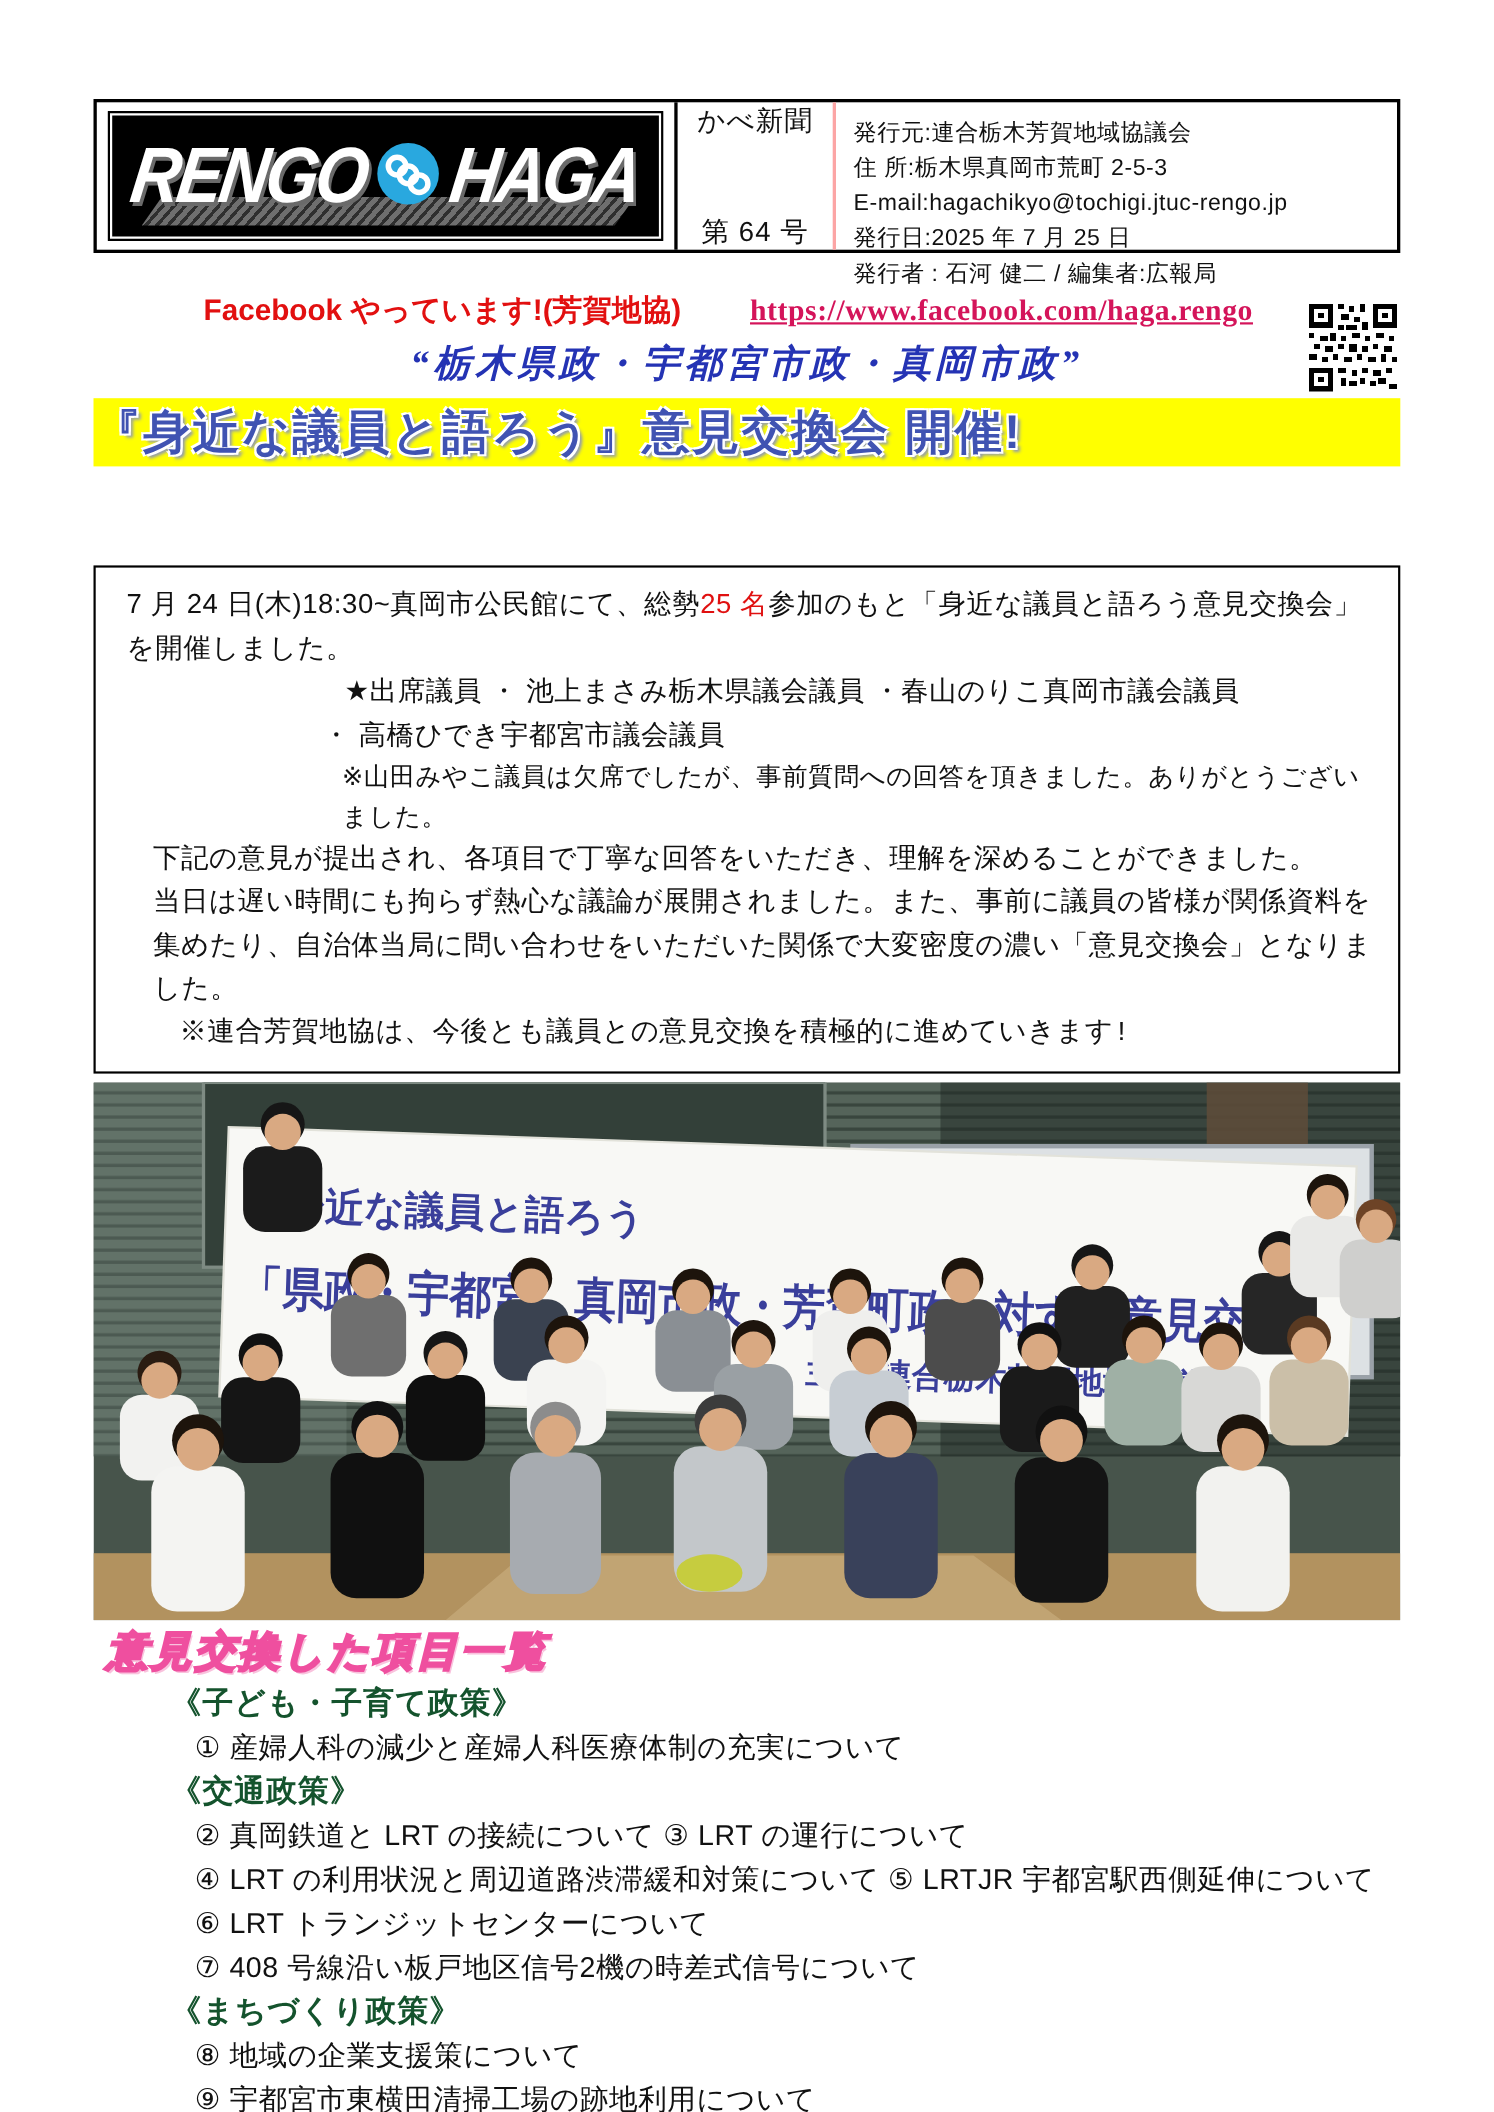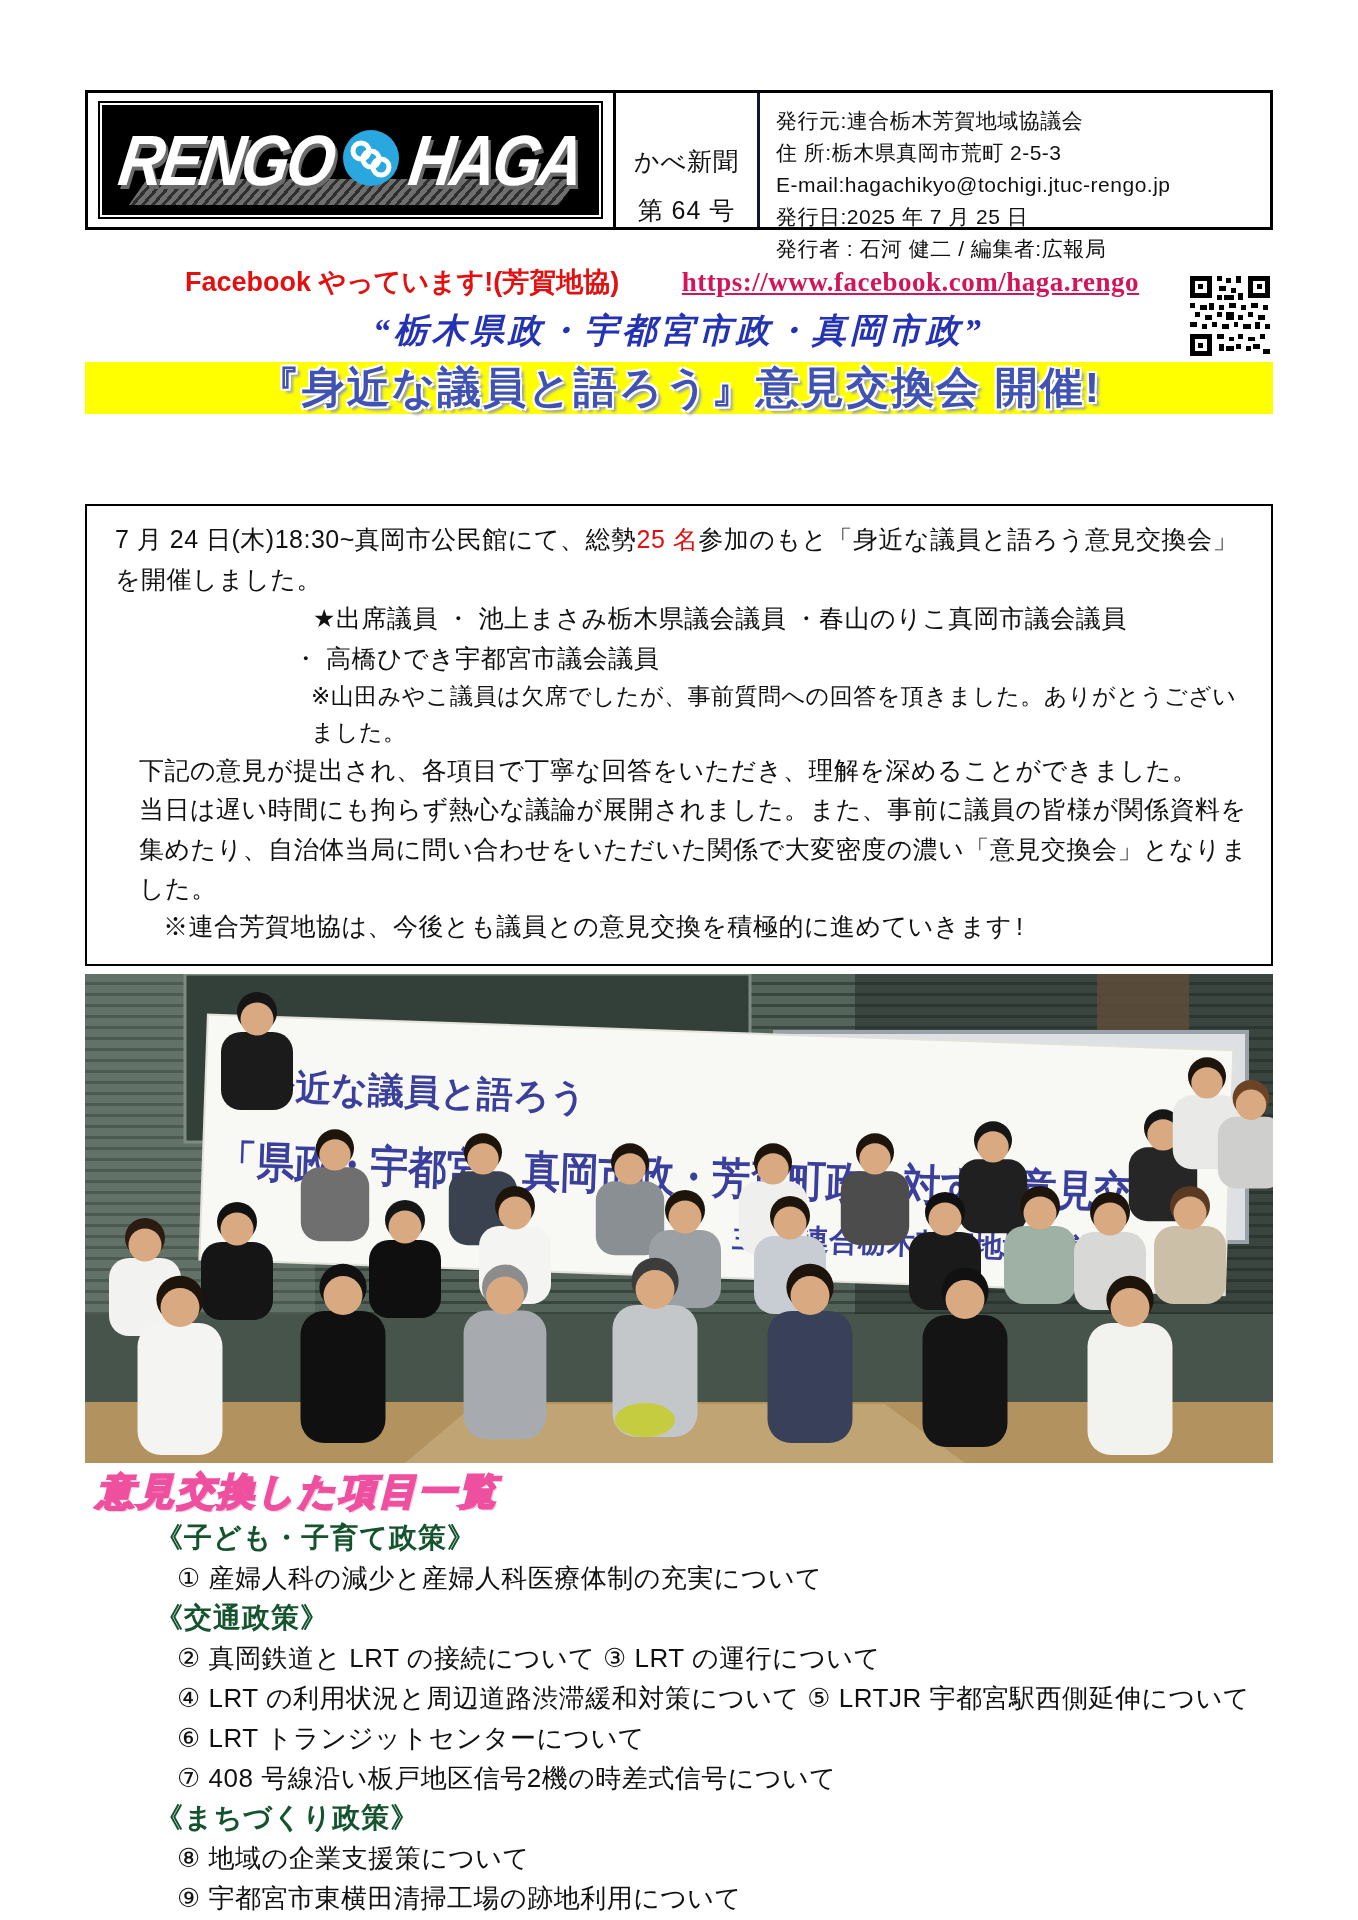--- a/index.html
+++ b/index.html
@@ -25,44 +25,44 @@
     transform:skewX(-35deg); opacity:.8;
   }
   .logo-word {
     position:relative; color:#fff; font-weight:bold; font-style:italic;
     font-size:62px; letter-spacing:-3px; transform:skewX(-8deg) scaleY(1.15);
     text-shadow:3px 3px 0 #6a6a6a;
   }
   .logo-ring { position:relative; flex:0 0 auto; }
 
   .issue-cell {
-    width:144px; border-right:3px solid #0f172a;
-    display:flex; flex-direction:column; align-items:center; justify-content:flex-end;
+    width:144px; border-right:3px solid #fca5a5;
+    display:flex; flex-direction:column; align-items:center; justify-content:space-between;
     gap:16px; font-size:25px; letter-spacing:1px;
   }
   .pub-cell { flex:1; padding:12px 6px 10px 16px; font-size:21px; line-height:1.52; letter-spacing:.5px; }
 
   
   .fb-row { margin-top:34px; font-size:27px; font-weight:bold; white-space:nowrap; }
   .fb-label { color:#e21010; margin-left:100px; }
   .fb-url {
     color:#d4145a; margin-left:55px; text-decoration:underline;
     font-family:"Liberation Serif","DejaVu Serif",serif; letter-spacing:.5px;
   }
   .qr { position:absolute; top:186px; left:1105px; }
 
   
   .subtitle {
     margin-top:8px; text-align:center; color:#2433b4;
     font-family:"Liberation Serif","DejaVu Serif",serif; font-style:italic; font-weight:bold;
     font-size:34px; letter-spacing:4px;
   }
   .yellow-banner {
-    margin-top:8px; background:#ffff00; height:52px;
-    display:flex; align-items:center; justify-content:center;
+    margin-top:8px; background:#ffff00; height:62px;
+    display:flex; align-items:center; justify-content:flex-start;
   }
   .yellow-banner span {
     color:#4053b2; font-size:43px; font-weight:bold; letter-spacing:2px;
     text-shadow:-2px -2px 0 #fff, 2px -2px 0 #fff, -2px 2px 0 #fff, 2px 2px 0 #fff, 4px 4px 3px #8d97b8;
   }
 
   
   .article-box {
     margin-top:90px; border:2px solid #000; padding:14px 18px 16px 28px;
     font-size:25px; line-height:1.58; letter-spacing:.5px;

